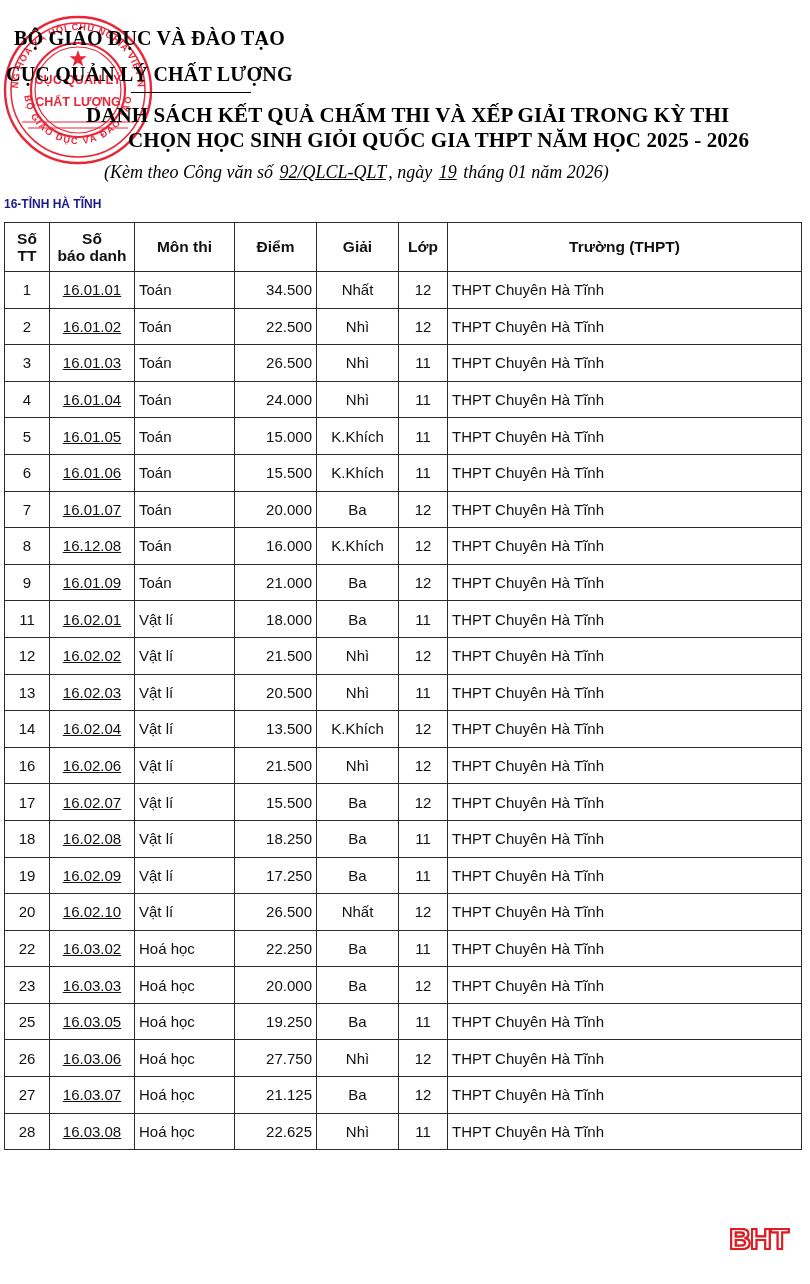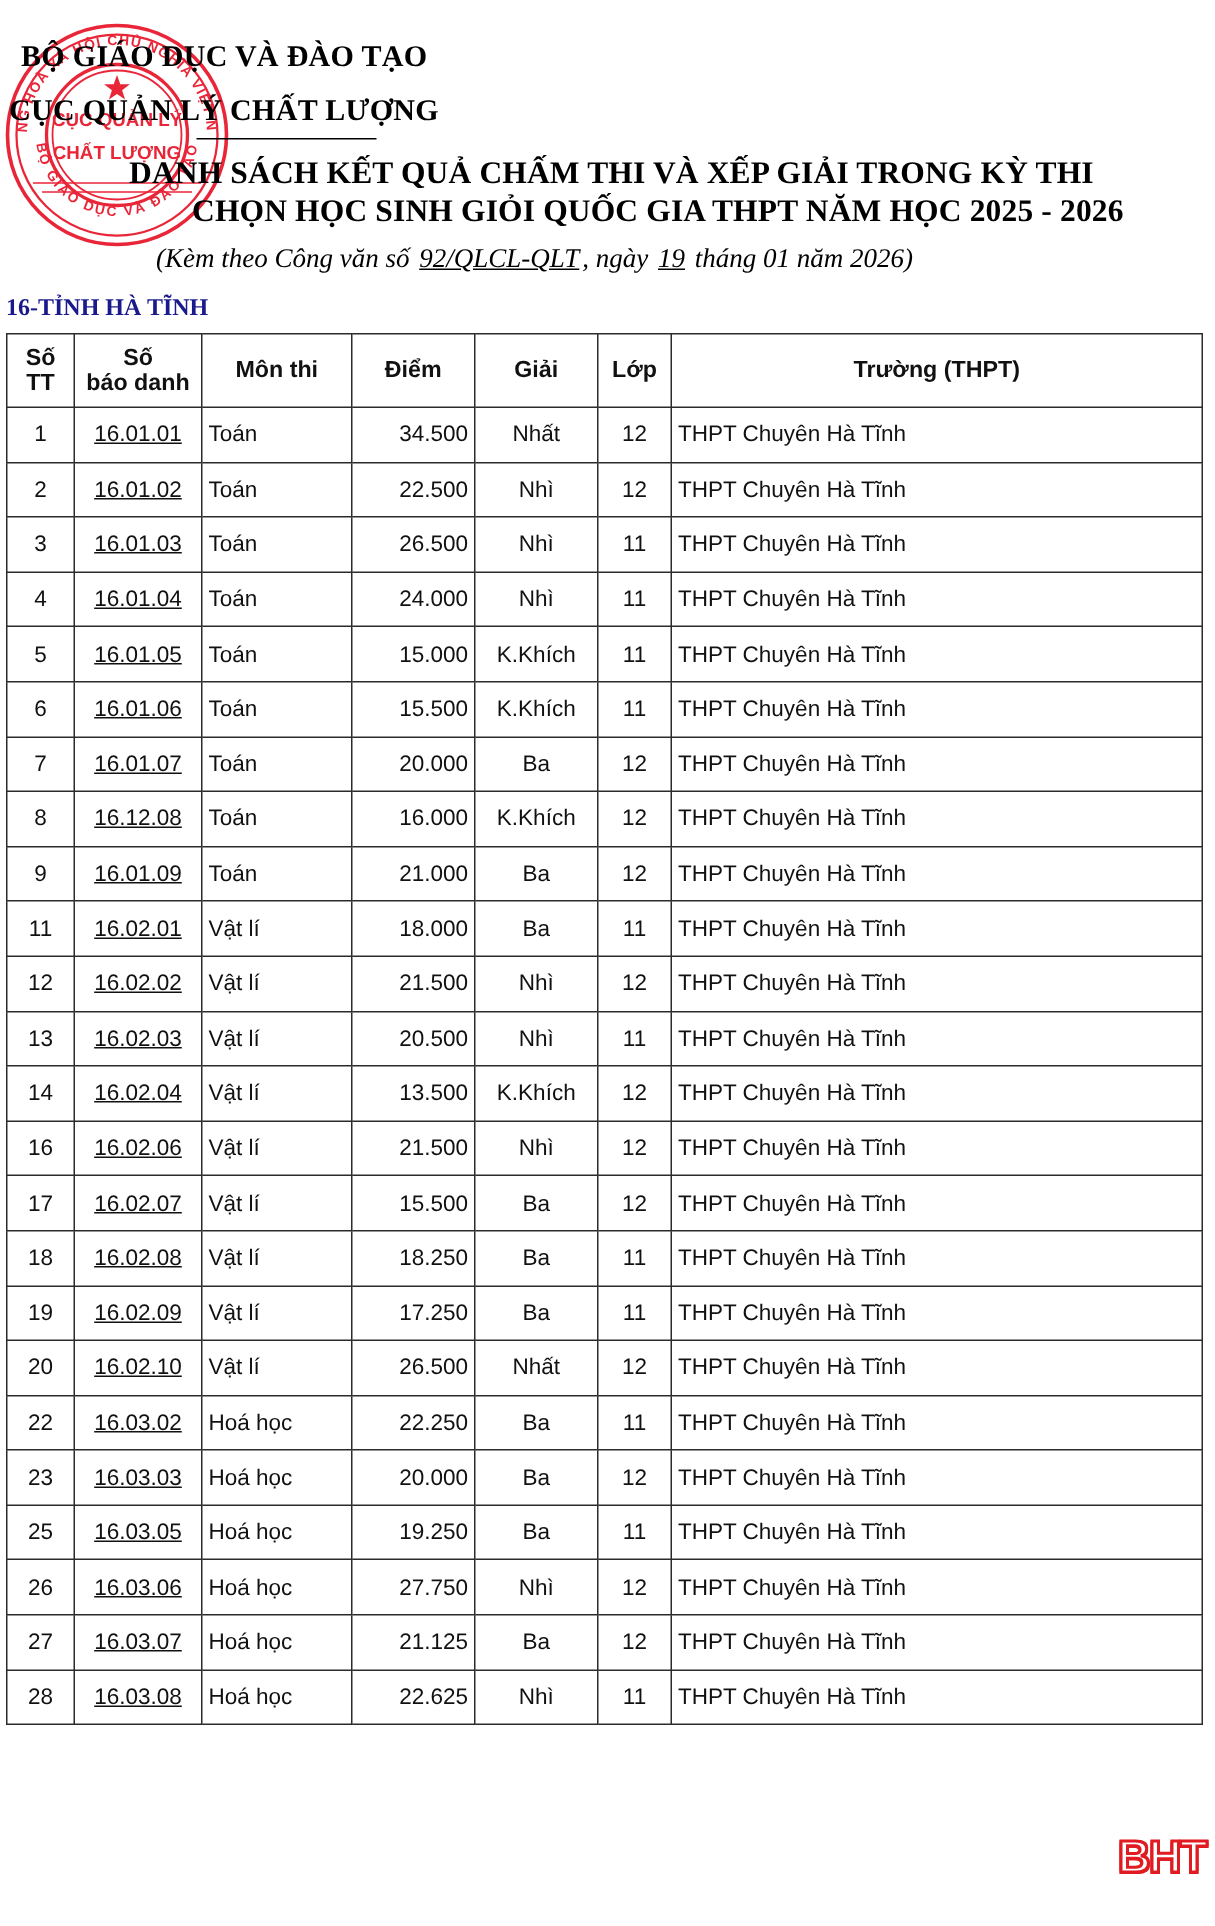--- a/index.html
+++ b/index.html
@@ -75,23 +75,23 @@
   }
   #title-subtitle .u {
     text-decoration: underline;
     padding: 0 2px;
   }
 
   #province-label {
     position: absolute;
     left: 4px;
     top: 197px;
-    font-family: Liberation Serif, serif;
+    font-family: Liberation Sans, sans-serif;
     font-weight: bold;
-    font-size: 16px;
+    font-size: 12px;
     color: #1a1a8c;
     white-space: nowrap;
   }
 
   
   #official-stamp {
     position: absolute;
     left: 2px;
     top: 14px;
     width: 152px;
@@ -146,21 +146,21 @@
   col.w-sbd    { width: 85px; }
   col.w-mon    { width: 100px; }
   col.w-diem   { width: 82px; }
   col.w-giai   { width: 82px; }
   col.w-lop    { width: 49px; }
   col.w-truong { width: 354px; }
 
   
   #bht-watermark {
     position: absolute;
-    right: 6px;
+    right: 22px;
     bottom: 28px;
     font-family: "Liberation Sans", sans-serif;
     font-weight: bold;
     font-size: 30px;
     letter-spacing: -1px;
     color: #ffffff;
     -webkit-text-stroke: 2px #e01b22;
     text-shadow:
       -1px -1px 0 #e01b22,  1px -1px 0 #e01b22,
       -1px  1px 0 #e01b22,  1px  1px 0 #e01b22;

